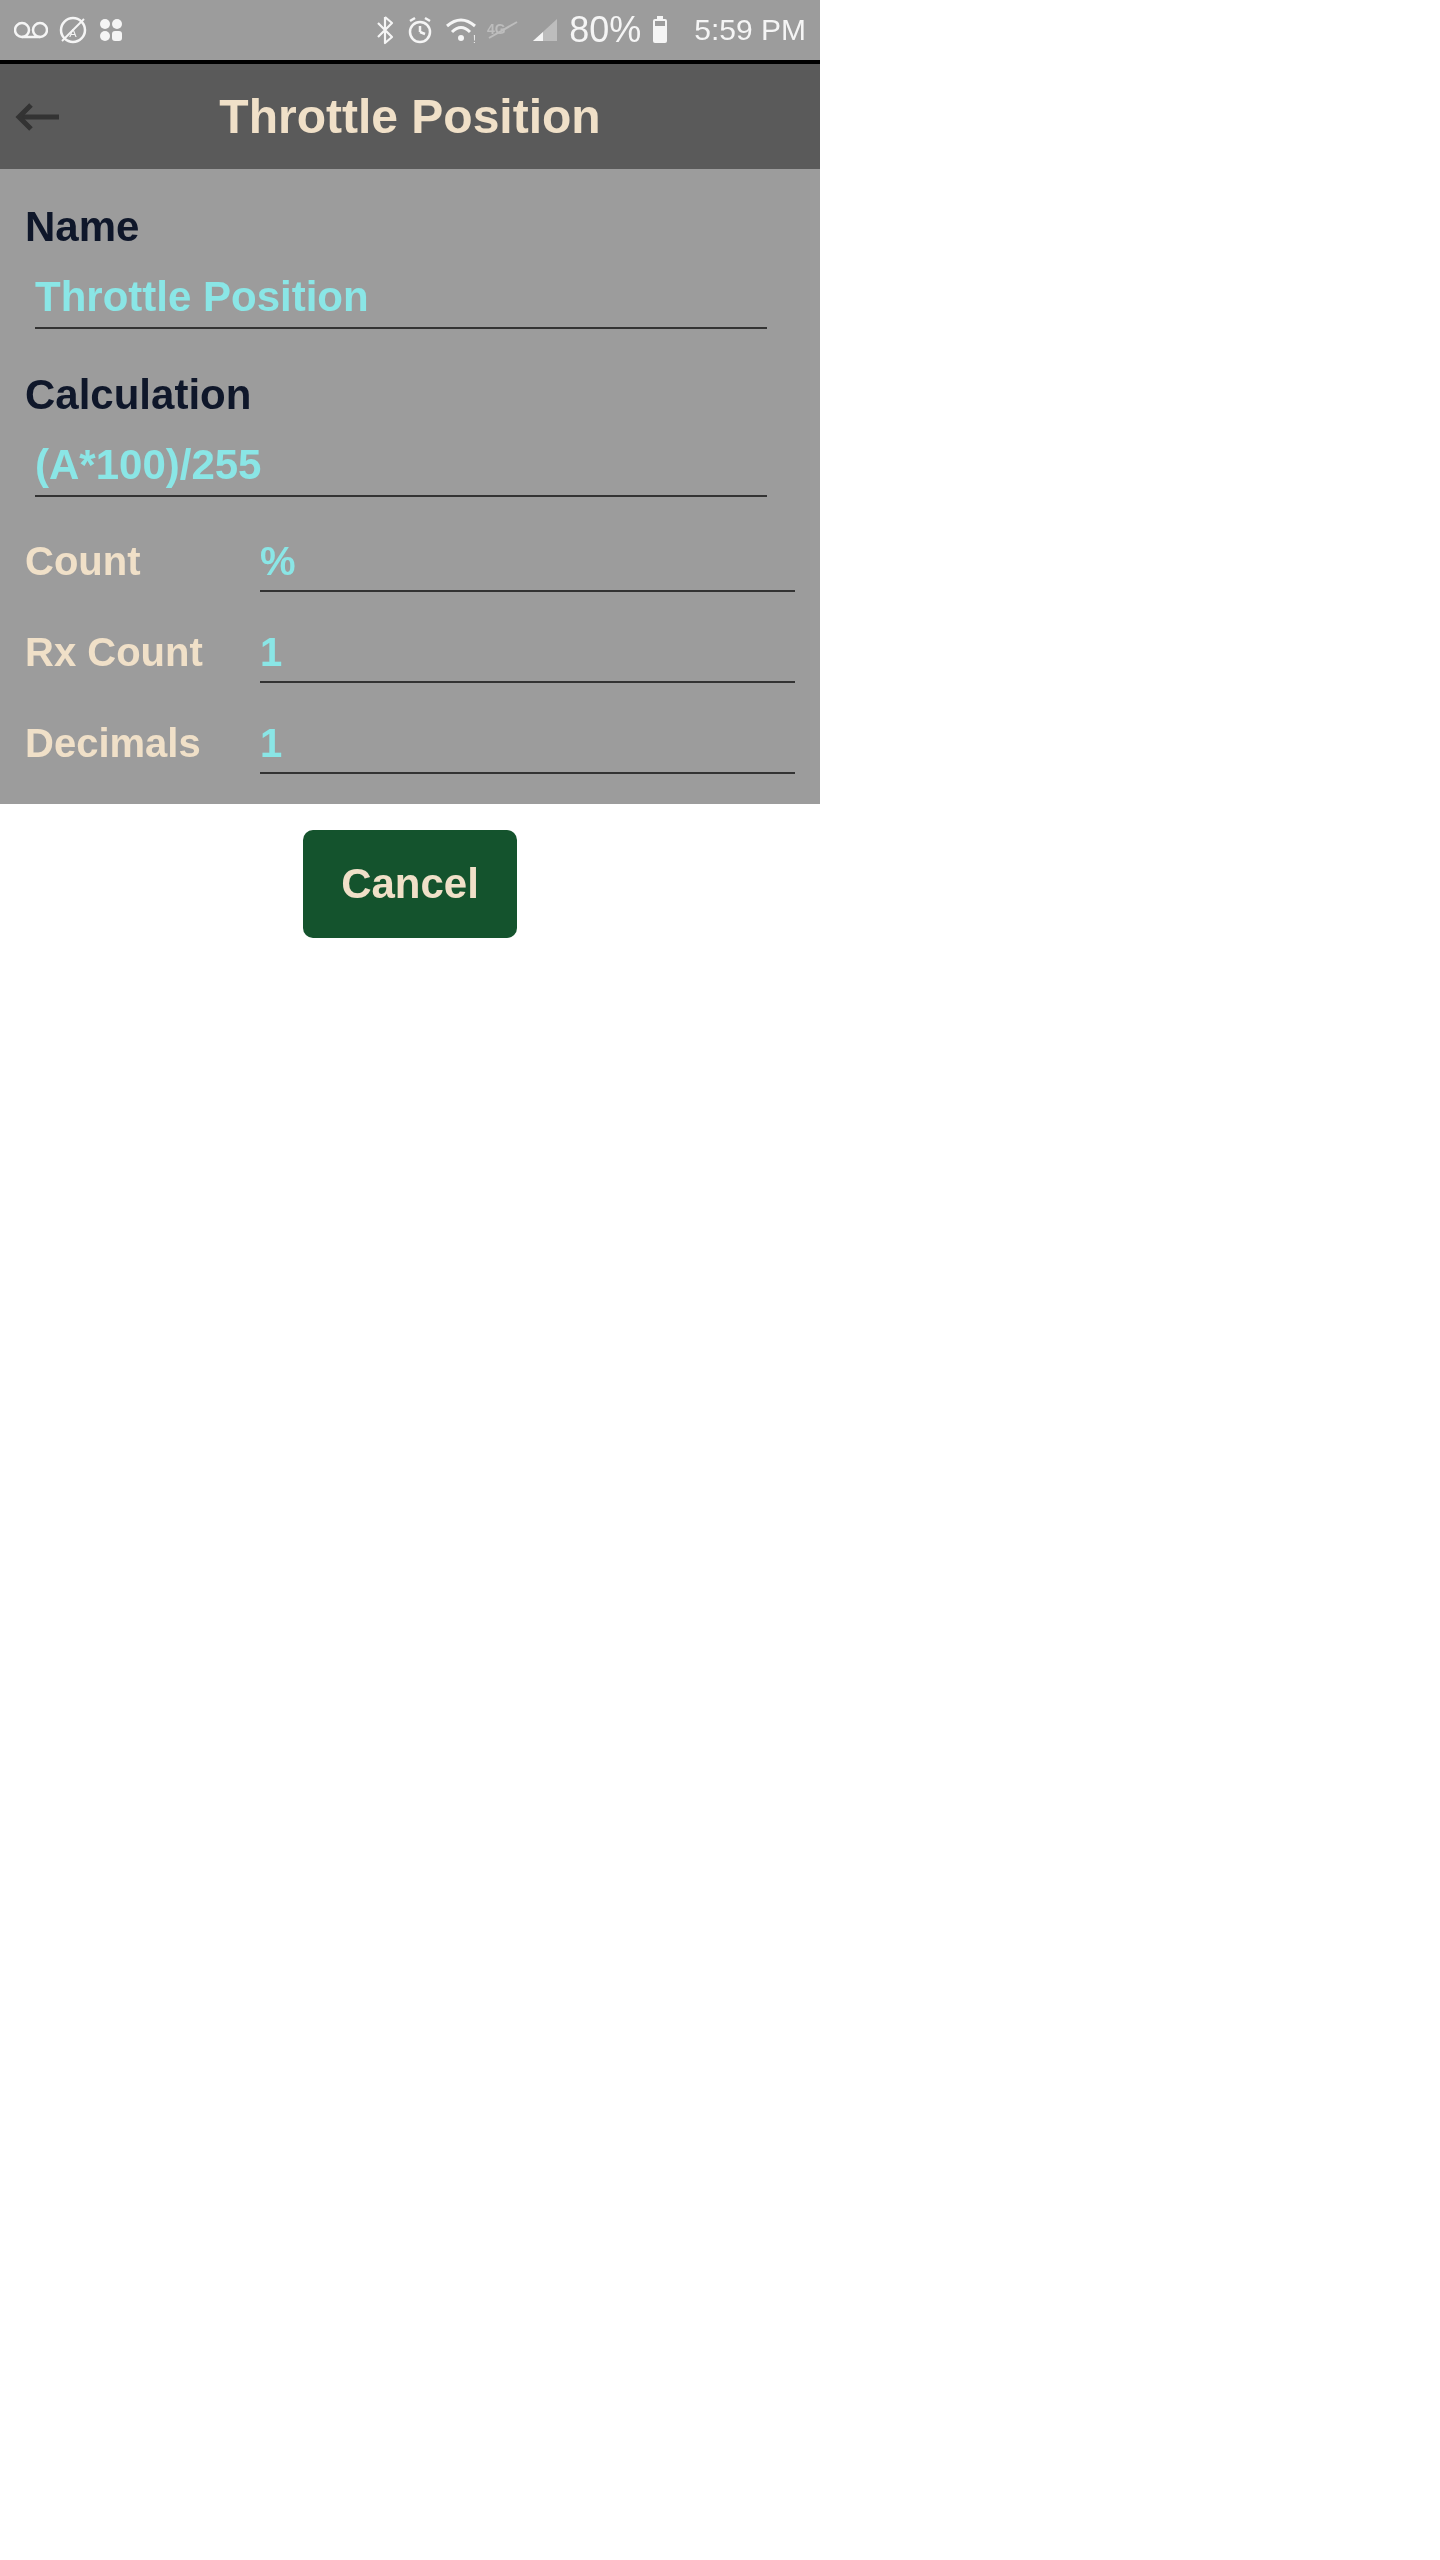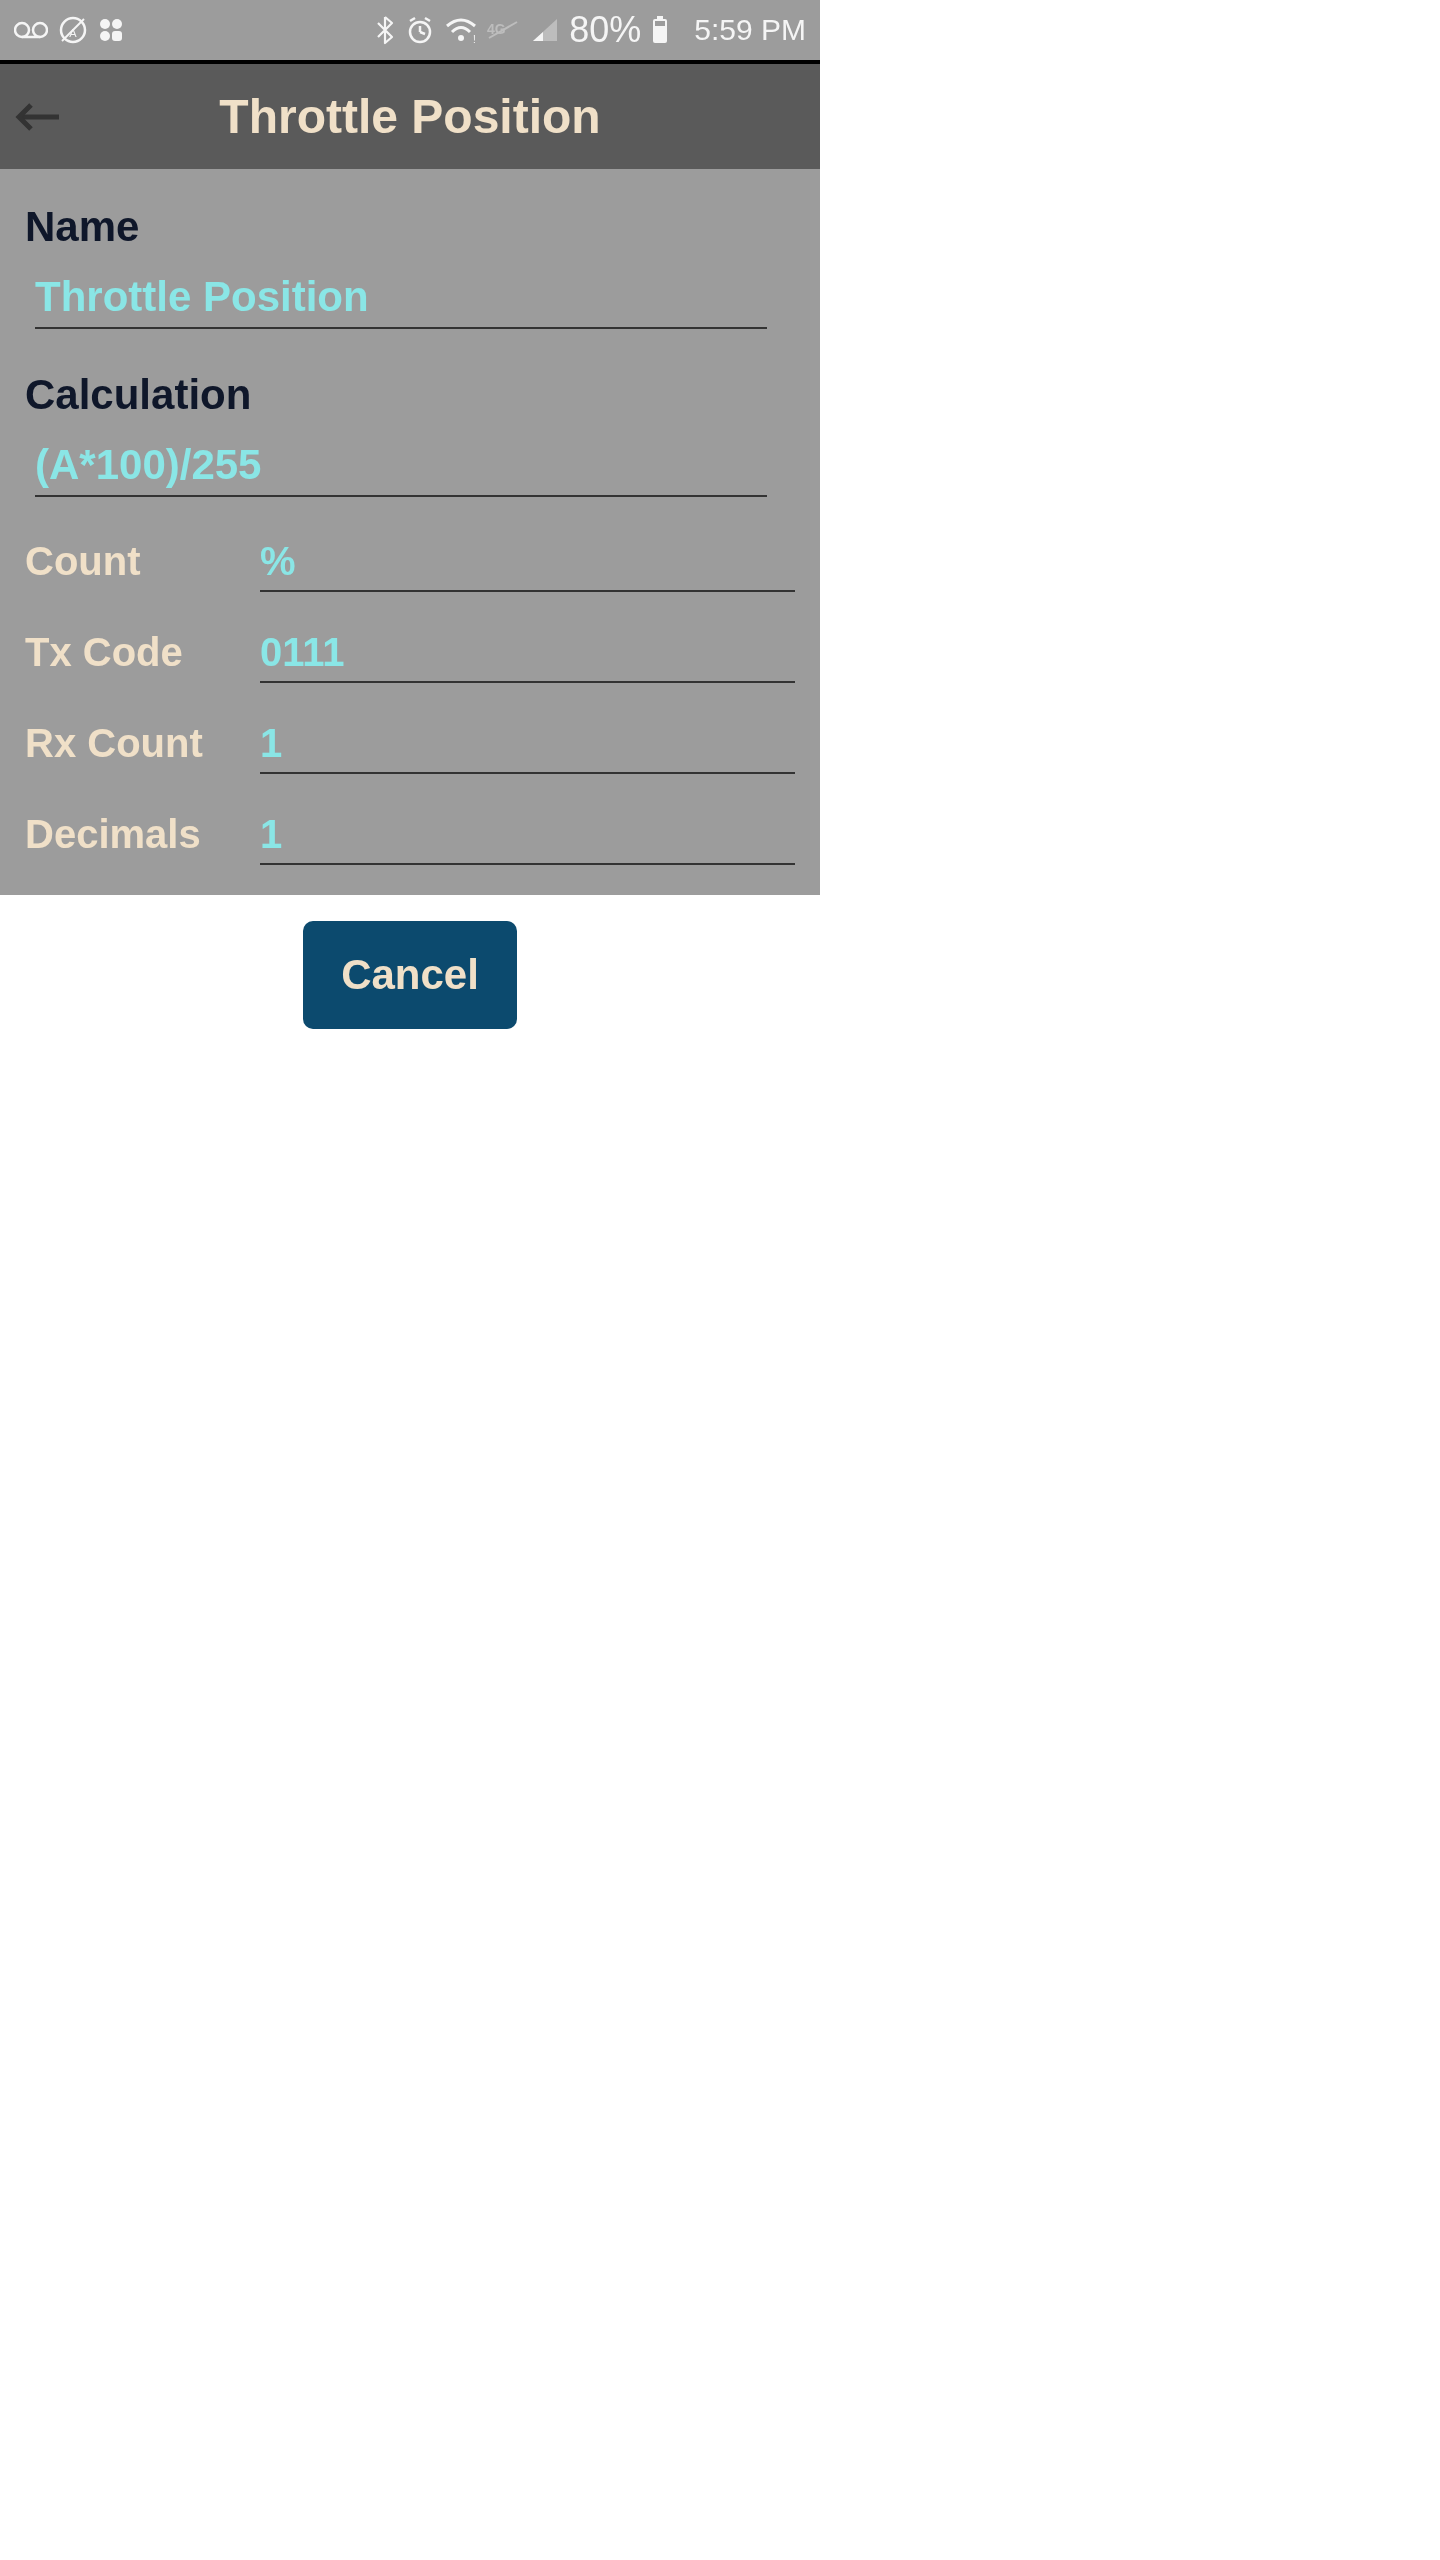--- a/index.html
+++ b/index.html
@@ -22,21 +22,21 @@
   .form { background:#9c9c9c; padding:20px 25px 20px 25px; }
   .field-label { font-size:42px; font-weight:bold; color:#0f172a; margin-top:14px; margin-bottom:18px; }
   .field-input-full { width:95%; margin:0 10px 28px 10px; border:none; border-bottom:2px solid #333; background:transparent; color:#8ae6e6; font-size:42px; font-weight:600; padding:4px 0 6px 0; outline:none; }
 
   .row { display:flex; align-items:baseline; margin-bottom:34px; }
   .row .row-label { width:300px; font-size:40px; font-weight:bold; color:#f0e0c8; }
   .row .row-input { flex:1; border:none; border-bottom:2px solid #333; background:transparent; color:#8ae6e6; font-size:40px; font-weight:600; padding:4px 0 6px 0; outline:none; }
 
   
   .btn-area { background:#fff; padding-top:26px; display:flex; justify-content:center; gap:16px; }
-  .btn { background:#0c4a6e; color:#f0e0c8; font-size:42px; font-weight:bold; border:none; border-radius:10px; padding:30px 38px; cursor:pointer; }
+  .btn { background:#14532d; color:#f0e0c8; font-size:42px; font-weight:bold; border:none; border-radius:10px; padding:30px 38px; cursor:pointer; }
 
   .ico { display:inline-flex; }
 </style>
 </head>
 <body>
 
 <div class="status-bar">
   <div class="left-icons">
     <span class="ico">
       <svg width="34" height="18" viewBox="0 0 34 18">
@@ -128,24 +128,20 @@
   <div class="field-label">Calculation</div>
   <input class="field-input-full" value="(A*100)/255" style="">
 
   <div style="height:10px"></div>
 
   <div class="row">
     <div class="row-label">Count</div>
     <input class="row-input" value="%" style="">
   </div>
 
-  <div class="row">
-    <div class="row-label">Tx Code</div>
-    <input class="row-input" value="0111" style="">
-  </div>
 
   <div class="row">
     <div class="row-label">Rx Count</div>
     <input class="row-input" value="1" style="">
   </div>
 
   <div class="row" style="margin-bottom:10px;">
     <div class="row-label">Decimals</div>
     <input class="row-input" value="1" style="">
   </div>

